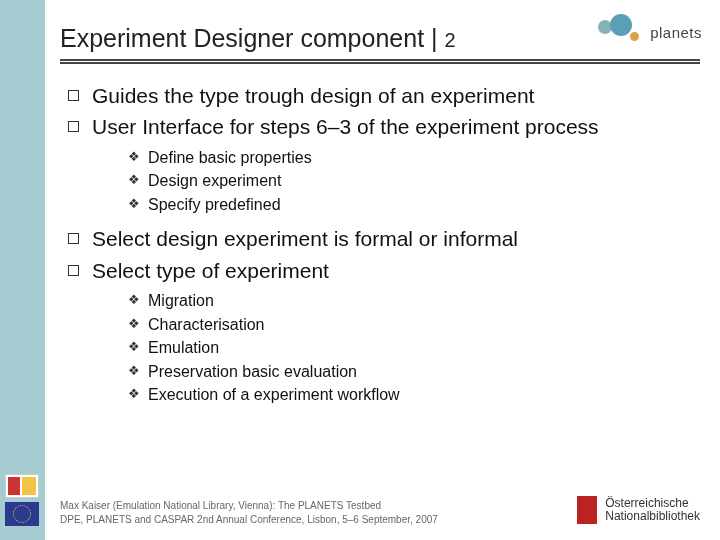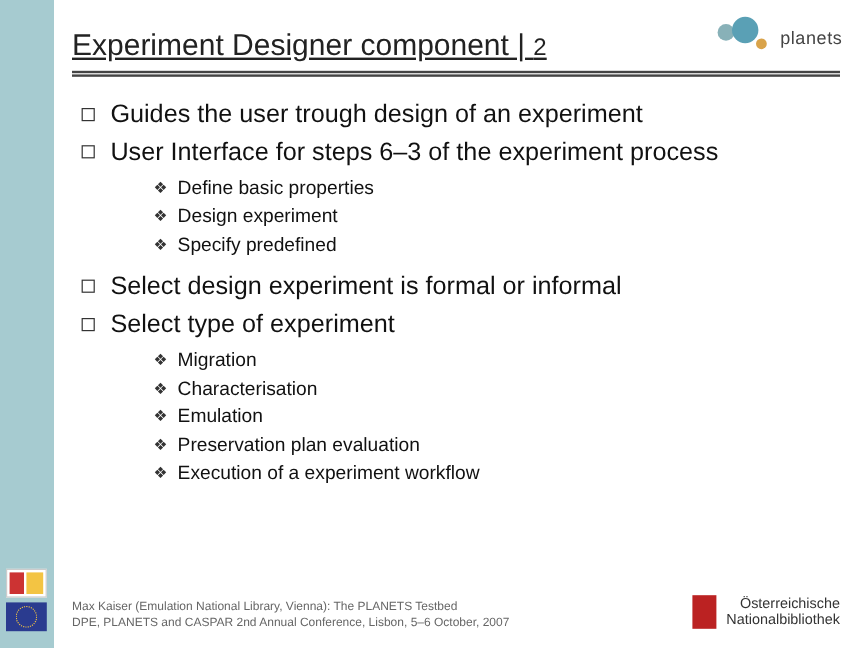--- a/index.html
+++ b/index.html
@@ -1,21 +1,21 @@
 <!DOCTYPE html>
 <html><head>
 <meta charset="utf-8">
 <style>
   * { box-sizing: border-box; margin: 0; padding: 0; }
   html, body { width: 720px; height: 540px; font-family: Arial, Helvetica, sans-serif; background: #fff; }
   .slide { position: relative; width: 720px; height: 540px; }
   .leftbar { position: absolute; left: 0; top: 0; width: 45px; height: 540px; background: #a6cbd0; }
   .content { position: absolute; left: 60px; top: 24px; right: 20px; }
   .title-row { display: flex; align-items: center; border-bottom: 5px double #444; padding-bottom: 6px; margin-bottom: 18px; }
-  .title { font-size: 25px; font-weight: 400; color: #222; text-decoration: underline; }
+  .title { font-size: 25px; font-weight: 400; color: #222; }
   .title .num { font-size: 20px; }
   .logo-wrap { position: absolute; right: 18px; top: 14px; display: flex; align-items: center; gap: 6px; justify-content: flex-end; }
   .logo-circles { position: relative; width: 46px; height: 36px; }
   .c1 { position: absolute; width: 14px; height: 14px; border-radius: 50%; background: #88b1b8; left: 0; top: 6px; }
   .c2 { position: absolute; width: 22px; height: 22px; border-radius: 50%; background: #5aa0b5; left: 12px; top: 0; }
   .c3 { position: absolute; width: 9px; height: 9px; border-radius: 50%; background: #d9a34a; left: 32px; top: 18px; }
   .logo-text { font-size: 15px; color: #444; letter-spacing: 0.5px; }
   ul { list-style: none; }
   .lvl1 { margin-left: 8px; }
   .lvl1 > li { position: relative; padding-left: 24px; font-size: 21px; color: #111; line-height: 1.3; margin-bottom: 4px; }
@@ -23,21 +23,21 @@
   .lvl2 { margin: 6px 0 10px 36px; }
   .lvl2 > li { position: relative; padding-left: 20px; font-size: 16px; color: #111; line-height: 1.35; margin-bottom: 2px; }
   .lvl2 > li::before { content: "❖"; position: absolute; left: 0; top: 1px; font-size: 13px; color: #333; }
   .footer { position: absolute; left: 60px; bottom: 14px; font-size: 10px; color: #666; line-height: 1.35; }
   .badges { position: absolute; left: 5px; bottom: 14px; display: flex; flex-direction: column; gap: 4px; }
   .badge1 { width: 34px; height: 24px; background: #fff; border: 1px solid #ccc; position: relative; }
   .badge1::before { content:""; position:absolute; left:2px; top:2px; width:12px; height:18px; background:#c33; }
   .badge1::after { content:""; position:absolute; right:2px; top:2px; width:14px; height:18px; background:#f3c443; }
   .badge2 { width: 34px; height: 24px; background: #2a3b8f; position: relative; overflow: hidden; }
   .badge2::after { content:""; position:absolute; left:50%; top:50%; width:16px; height:16px; border:1.5px dotted #f3c443; border-radius:50%; transform:translate(-50%,-50%); }
-  .onb { position: absolute; right: 20px; bottom: 16px; display: flex; align-items: center; gap: 8px; text-align: right; }
+  .onb { position: absolute; right: 20px; bottom: 16px; display: flex; align-items: center; gap: 8px; }
   .onb-mark { width: 20px; height: 28px; background: #b22; }
   .onb-text { font-size: 12px; color: #333; line-height: 1.1; }
 </style>
 </head>
 <body>
 
 <div class="slide">
   <div class="leftbar"></div>
 
   <div class="logo-wrap">
@@ -50,51 +50,51 @@
   </div>
 
   <div class="content">
     <div class="title-row">
       <h1 class="title">
         <span>Experiment Designer component | </span><span class="num">2</span>
       </h1>
     </div>
 
     <ul class="lvl1">
-      <li>Guides the user trough design of an experiment</li>
+      <li>Guides the type trough design of an experiment</li>
       <li>
         <span>User Interface for steps 6–3 of the experiment process</span>
         <ul class="lvl2">
           <li>Define basic properties</li>
           <li>Design experiment</li>
           <li>Specify predefined</li>
         </ul>
       </li>
       <li>Select design experiment is formal or informal</li>
       <li>
         <span>Select type of experiment</span>
         <ul class="lvl2">
           <li>Migration</li>
           <li>Characterisation</li>
           <li>Emulation</li>
-          <li>Preservation plan evaluation</li>
+          <li>Preservation basic evaluation</li>
           <li>Execution of a experiment workflow</li>
         </ul>
       </li>
     </ul>
   </div>
 
   <div class="badges">
     <div class="badge1"></div>
     <div class="badge2"></div>
   </div>
 
   <div class="footer">
     <div>Max Kaiser (Emulation National Library, Vienna): The PLANETS Testbed</div>
-    <div>DPE, PLANETS and CASPAR 2nd Annual Conference, Lisbon, 5–6 October, 2007</div>
+    <div>DPE, PLANETS and CASPAR 2nd Annual Conference, Lisbon, 5–6 September, 2007</div>
   </div>
 
   <div class="onb">
     <div class="onb-mark"></div>
     <div class="onb-text">
       <div>Österreichische</div>
       <div>Nationalbibliothek</div>
     </div>
   </div>
 </div>

